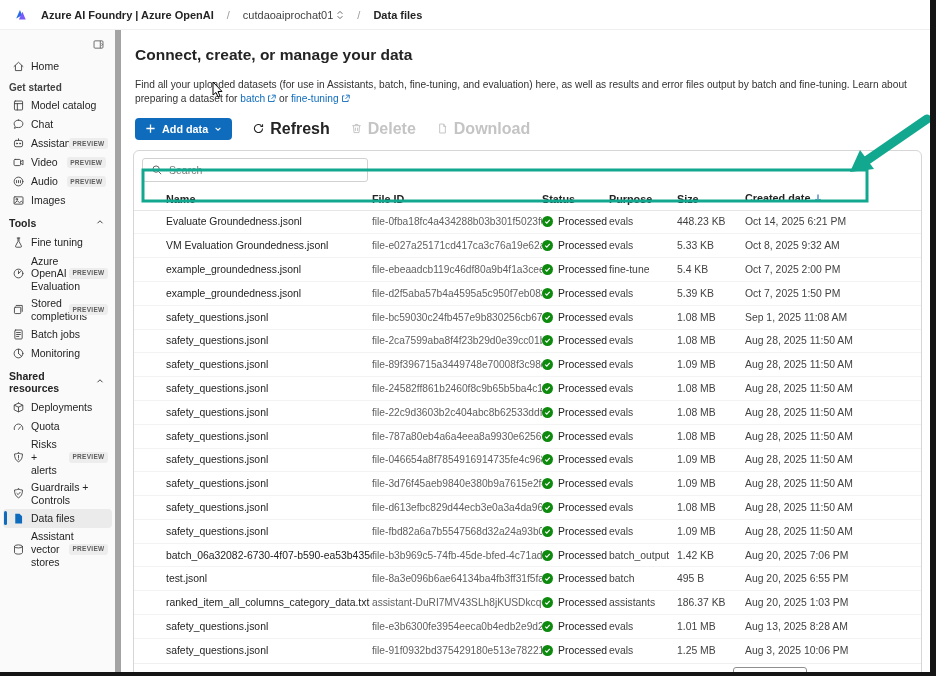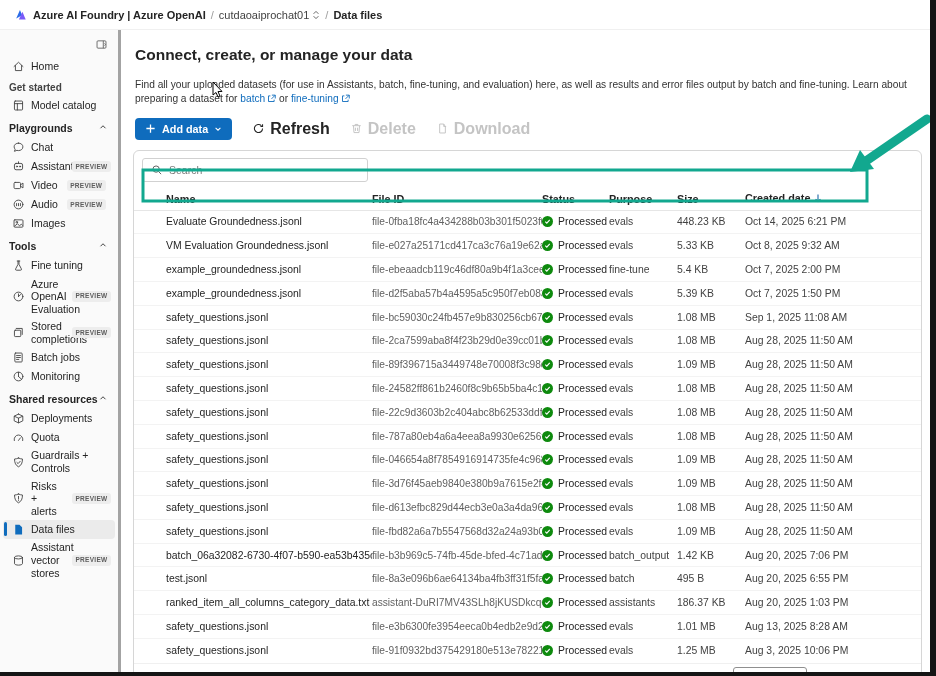--- a/index.html
+++ b/index.html
@@ -4,30 +4,30 @@
 <style>
   * { margin:0; padding:0; box-sizing:border-box; }
   html,body { width:936px; height:676px; overflow:hidden; }
   body { font-family:"Liberation Sans","DejaVu Sans",sans-serif; background:#fff; color:#242424; position:relative; }
 
   
   .frame-right { position:absolute; top:0; right:0; width:6px; height:100%; background:#151515; z-index:80; }
   .frame-bottom { position:absolute; left:0; bottom:0; width:100%; height:4px; background:#151515; z-index:80; }
 
   
-  .topbar { height:30px; display:flex; align-items:center; padding:0 14px; gap:5px; font-size:11px; background:#fff; border-bottom:1px solid #f0f0f0; }
+  .topbar { height:30px; display:flex; align-items:center; padding:0 14px; gap:13px; font-size:11px; background:#fff; border-bottom:1px solid #f0f0f0; }
   .topbar .logo { width:14px; height:14px; display:inline-flex; }
   .crumb-strong { font-weight:700; color:#242424; }
   .crumb-sep { color:#9d9d9d; }
   .crumb-plain { color:#424242; display:inline-flex; align-items:center; gap:3px; }
   .crumb-plain svg { color:#616161; }
 
   
   .shell { display:flex; height:642px; }
-  .sidebar { width:121px; flex:0 0 121px; background:#fafafa; border-right:3px solid #a3a3a3; padding:4px 0 4px 0; font-size:10.5px; overflow:hidden; }
+  .sidebar { width:121px; flex:0 0 121px; background:#fafafa; border-right:6px solid #a3a3a3; padding:4px 0 4px 0; font-size:10.5px; overflow:hidden; }
   .collapse-row { display:flex; justify-content:flex-end; padding:4px 10px 6px 0; color:#616161; }
   .sb-item { display:flex; align-items:center; gap:5px; padding:2.5px 4px 2.5px 9px; color:#242424; line-height:1.2; cursor:default; position:relative; margin:0 3px; border-radius:4px; }
   .sb-item .ic { width:14px; flex:0 0 14px; height:14px; color:#424242; display:inline-flex; align-items:center; }
   .sb-item .lbl { flex:0 1 auto; min-width:0; }
   .sb-item.selected { background:#ebebeb; }
   .sb-item.selected .ic { color:#0f6cbd; }
   .sb-item.selected::before { content:""; position:absolute; left:1px; top:50%; transform:translateY(-50%); width:3px; height:14px; border-radius:2px; background:#0f6cbd; }
   .sb-label { padding:6px 4px 3px 9px; color:#424242; font-weight:700; font-size:10px; }
   .sb-header { display:flex; align-items:center; justify-content:space-between; padding:7px 10px 4px 9px; color:#242424; font-weight:700; font-size:10.5px; }
   .sb-header svg { color:#424242; }
@@ -115,26 +115,20 @@
         <div class="sb-label">Get started</div>
         <div class="sb-item">
           <span class="ic">
             <svg viewBox="0 0 16 16" width="13" height="13" fill="none" stroke="currentColor" stroke-width="1.1" stroke-linecap="round" stroke-linejoin="round">
               <rect x="3" y="2.5" width="10" height="11" rx="1"></rect>
               <path d="M3 5.7h10M6.6 5.7V13.5"></path>
             </svg>
           </span>
           <span class="lbl">Model catalog</span>
         </div>
-        <div class="sb-header">
-          <span>Playgrounds</span>
-          <span><svg viewBox="0 0 12 12" width="10" height="10" fill="none" stroke="currentColor" stroke-width="1.2">
-              <path d="M3 7.5 6 4.5l3 3"></path>
-            </svg></span>
-        </div>
         <div class="sb-item">
           <span class="ic">
             <svg viewBox="0 0 16 16" width="13" height="13" fill="none" stroke="currentColor" stroke-width="1.1" stroke-linecap="round" stroke-linejoin="round">
               <path d="M8 2.6c3.1 0 5.4 1.9 5.4 4.6S11.1 11.8 8 11.8c-.7 0-1.4-.1-2-.3L3 12.7l.9-2.5C3.2 9.4 2.6 8.4 2.6 7.2 2.6 4.5 4.9 2.6 8 2.6Z"></path>
             </svg>
           </span>
           <span class="lbl">Chat</span>
         </div>
         <div class="sb-item">
           <span class="ic">
@@ -250,34 +244,34 @@
               <path d="M2.8 11.8a5.4 5.4 0 1 1 10.4 0"></path>
               <path d="M8 11.6l2.4-3.2"></path>
             </svg>
           </span>
           <span class="lbl">Quota</span>
         </div>
         <div class="sb-item">
           <span class="ic">
             <svg viewBox="0 0 16 16" width="13" height="13" fill="none" stroke="currentColor" stroke-width="1.1" stroke-linecap="round" stroke-linejoin="round">
               <path d="M8 2.5c1.8.8 3.5 1.2 4.9 1.2 0 4.9-1.6 7.9-4.9 9.6-3.3-1.7-4.9-4.7-4.9-9.6 1.4 0 3.1-.4 4.9-1.2Z"></path>
-              <path d="M6 7.9l1.5 1.5 2.6-2.9"></path>
-            </svg>
-          </span>
-          <span class="lbl">Guardrails + Controls</span>
-        </div>
-        <div class="sb-item">
-          <span class="ic">
-            <svg viewBox="0 0 16 16" width="13" height="13" fill="none" stroke="currentColor" stroke-width="1.1" stroke-linecap="round" stroke-linejoin="round">
-              <path d="M8 2.5c1.8.8 3.5 1.2 4.9 1.2 0 4.9-1.6 7.9-4.9 9.6-3.3-1.7-4.9-4.7-4.9-9.6 1.4 0 3.1-.4 4.9-1.2Z"></path>
               <path d="M8 5.4v3.4M8 10.6v.1"></path>
             </svg>
           </span>
           <span class="lbl">Risks + alerts</span>
           <span class="badge">PREVIEW</span>
+        </div>
+        <div class="sb-item">
+          <span class="ic">
+            <svg viewBox="0 0 16 16" width="13" height="13" fill="none" stroke="currentColor" stroke-width="1.1" stroke-linecap="round" stroke-linejoin="round">
+              <path d="M8 2.5c1.8.8 3.5 1.2 4.9 1.2 0 4.9-1.6 7.9-4.9 9.6-3.3-1.7-4.9-4.7-4.9-9.6 1.4 0 3.1-.4 4.9-1.2Z"></path>
+              <path d="M6 7.9l1.5 1.5 2.6-2.9"></path>
+            </svg>
+          </span>
+          <span class="lbl">Guardrails + Controls</span>
         </div>
         <div class="sb-item selected">
           <span class="ic">
             <svg viewBox="0 0 16 16" width="13" height="13" fill="none" stroke="currentColor" stroke-width="1.1" stroke-linecap="round" stroke-linejoin="round">
               <path d="M4 2h5.2L12.4 5.2V14H4Z" fill="currentColor" stroke="none"></path>
             </svg>
           </span>
           <span class="lbl">Data files</span>
         </div>
         <div class="sb-item">

